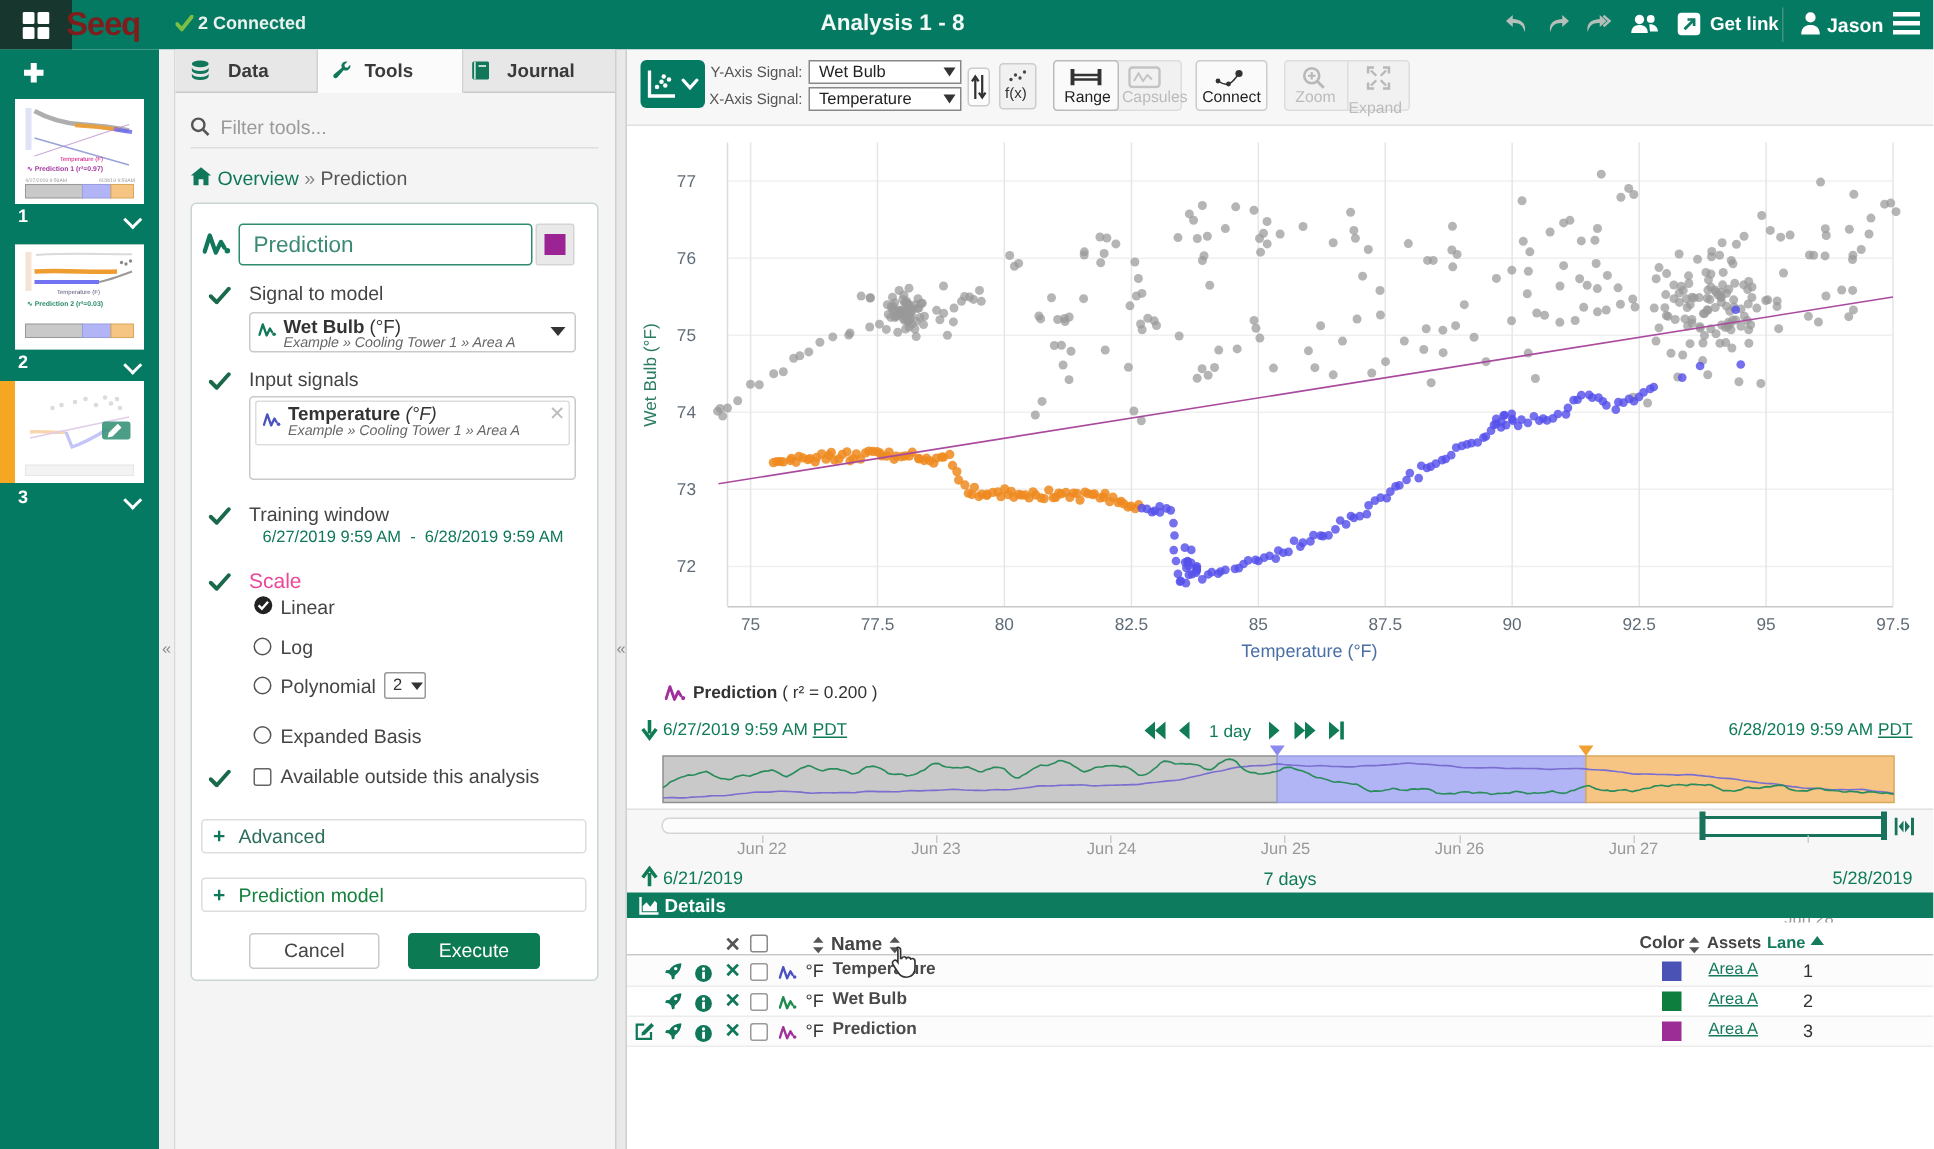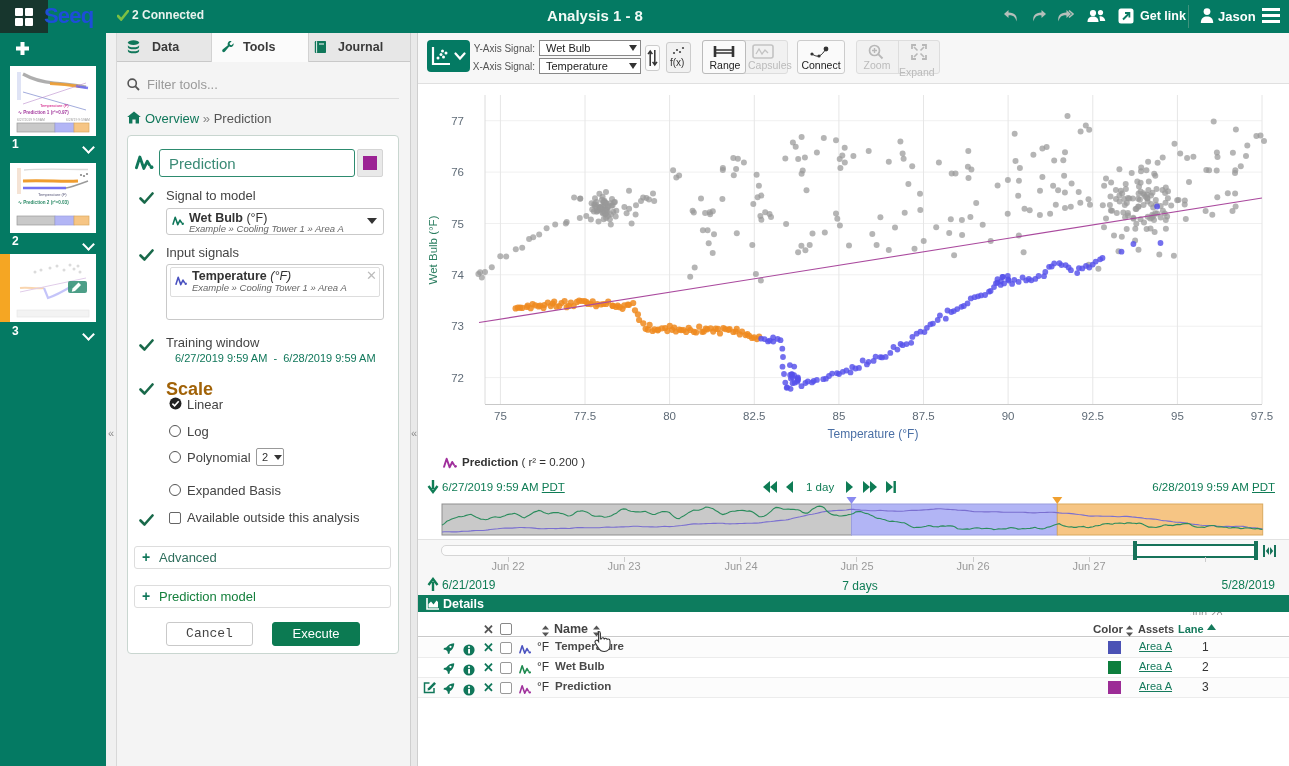--- a/index.html
+++ b/index.html
@@ -8,21 +8,21 @@
 </style></head><body>
 
 <div class="abs" style="left:0;top:0;width:1289px;height:33px;background:#047a63;"></div>
 <div class="abs" style="left:0;top:0;width:48px;height:33px;background:#17362d;"></div>
 <svg class="abs" style="left:15px;top:8px" width="18" height="18" viewBox="0 0 18 18">
 <rect x="0" y="0" width="8" height="8" rx="1" fill="#fff"></rect>
     <rect x="10" y="0" width="8" height="8" rx="1" fill="#fff"></rect>
 <rect x="0" y="10" width="8" height="8" rx="1" fill="#fff"></rect>
     <rect x="10" y="10" width="8" height="8" rx="1" fill="#fff"></rect>
   </svg>
-<div class="abs" style="left:44px;top:4px;width:60px;height:24px;color:#1d4ed8;font-size:22px;font-weight:bold;letter-spacing:-0.8px;line-height:23px;">Seeq</div>
+<div class="abs" style="left:44px;top:4px;width:60px;height:24px;color:#7f1d1d;font-size:22px;font-weight:bold;letter-spacing:-0.8px;line-height:23px;">Seeq</div>
 <svg class="abs" style="left:117px;top:10px" width="12" height="11" viewBox="0 0 12 11">
     <path d="M1 6 L4.2 9.5 L11 1" fill="none" stroke="#7cc043" stroke-width="2.6" stroke-linecap="round"></path>
   </svg>
 <div class="abs" style="left:132px;top:8px;color:#e9f2ee;font-size:12px;font-weight:bold;">2 Connected</div>
 <div class="abs" style="left:495px;top:7px;width:200px;text-align:center;color:#f2faf6;font-size:15px;font-weight:bold;">Analysis 1 - 8</div>
 
 <svg class="abs" style="left:1002px;top:8px" width="19" height="17" viewBox="0 0 19 17">
     <path d="M6.5 2 L2 6 L6.5 10 L6.5 7.4 C11 7 13.5 9 14.5 13.5 C15.6 8 13 5 6.5 4.6 Z" fill="#b5bfba"></path>
   </svg>
 <svg class="abs" style="left:1029px;top:8px" width="19" height="17" viewBox="0 0 19 17">
@@ -200,21 +200,21 @@
 <div class="abs" style="left:366px;top:268px;font-size:13px;color:#bbb;">✕</div>
 
 <div class="abs" style="left:139px;top:337px;"><svg width="15" height="12" viewBox="0 0 15 12">
       <path d="M1.5 6.5 L5.5 10.5 L13.5 1.5" fill="none" stroke="#19694a" stroke-width="2.6" stroke-linecap="round" stroke-linejoin="round"></path>
     </svg></div>
 <div class="abs" style="left:166px;top:335px;font-size:13px;color:#444;">Training window</div>
 <div class="abs" style="left:175px;top:352px;font-size:11px;color:#10775a;">6/27/2019 9:59 AM&nbsp;&nbsp;-&nbsp;&nbsp;6/28/2019 9:59 AM</div>
 <div class="abs" style="left:139px;top:381px;"><svg width="15" height="12" viewBox="0 0 15 12">
       <path d="M1.5 6.5 L5.5 10.5 L13.5 1.5" fill="none" stroke="#19694a" stroke-width="2.6" stroke-linecap="round" stroke-linejoin="round"></path>
     </svg></div>
-<div class="abs" style="left:166px;top:379px;font-size:18px;color:#a16207;font-weight:bold;">Scale</div>
+<div class="abs" style="left:166px;top:379px;font-size:14px;color:#ec4899;">Scale</div>
 
 <svg class="abs" style="left:169px;top:397px" width="13" height="13" viewBox="0 0 13 13">
     <circle cx="6.5" cy="6.5" r="6" fill="#222"></circle>
     <path d="M3.4 6.6 L5.6 8.8 L9.7 4.2" fill="none" stroke="#fff" stroke-width="1.6"></path>
   </svg>
 <div class="abs" style="left:187px;top:397px;font-size:13px;color:#444;">Linear</div>
 <div class="abs" style="left:169px;top:425px;width:12px;height:12px;border:1.5px solid #555;border-radius:50%;background:#fff;"></div>
 <div class="abs" style="left:187px;top:424px;font-size:13px;color:#444;">Log</div>
 <div class="abs" style="left:169px;top:451px;width:12px;height:12px;border:1.5px solid #555;border-radius:50%;background:#fff;"></div>
 <div class="abs" style="left:187px;top:450px;font-size:13px;color:#444;">Polynomial</div>
@@ -228,21 +228,21 @@
     </svg></div>
 <div class="abs" style="left:169px;top:512px;width:12px;height:12px;border:1.5px solid #666;border-radius:2px;background:#fff;"></div>
 <div class="abs" style="left:187px;top:510px;font-size:13px;color:#444;">Available outside this analysis</div>
 
 <div class="abs" style="left:134px;top:546px;width:257px;height:23px;background:#fff;border:1px solid #ddd;border-radius:3px;"></div>
 <div class="abs" style="left:142px;top:549px;font-size:14px;font-weight:bold;color:#10775a;">+</div>
 <div class="abs" style="left:159px;top:550px;font-size:13px;color:#2e6e5c;">Advanced</div>
 <div class="abs" style="left:134px;top:585px;width:257px;height:23px;background:#fff;border:1px solid #ddd;border-radius:3px;"></div>
 <div class="abs" style="left:142px;top:588px;font-size:14px;font-weight:bold;color:#10775a;">+</div>
 <div class="abs" style="left:159px;top:589px;font-size:13px;color:#15803d;">Prediction model</div>
-<div class="abs" style="left:166px;top:622px;width:87px;height:24px;background:#fff;border:1px solid #c9c9c9;border-radius:3px;text-align:center;font-size:13px;color:#444;padding-top:3px;font-family:Liberation Mono, monospace;">Cancel</div>
+<div class="abs" style="left:166px;top:622px;width:87px;height:24px;background:#fff;border:1px solid #c9c9c9;border-radius:3px;text-align:center;font-size:13px;color:#444;padding-top:3px;">Cancel</div>
 <div class="abs" style="left:272px;top:622px;width:88px;height:24px;background:#0c7a52;border:1px solid #0c7a52;border-radius:3px;text-align:center;font-size:13px;color:#fff;padding-top:3px;">Execute</div>
 
 <div class="abs" style="left:418px;top:33px;width:871px;height:51px;background:#f7f7f7;border-bottom:1px solid #e0e0e0;"></div>
 <div class="abs" style="left:427px;top:40px;width:43px;height:32px;background:#047a63;border-radius:4px;"></div>
 <svg class="abs" style="left:431px;top:46px" width="21" height="20" viewBox="0 0 21 20">
 <path d="M2 1 L2 18 L19 18" fill="none" stroke="#fff" stroke-width="2.2"></path>
 <circle cx="7" cy="12" r="1.5" fill="#fff"></circle>
     <circle cx="10" cy="8.5" r="1.5" fill="#fff"></circle>
     <circle cx="12.5" cy="11" r="1.5" fill="#fff"></circle>
     <circle cx="11.5" cy="5" r="1.5" fill="#fff"></circle>

